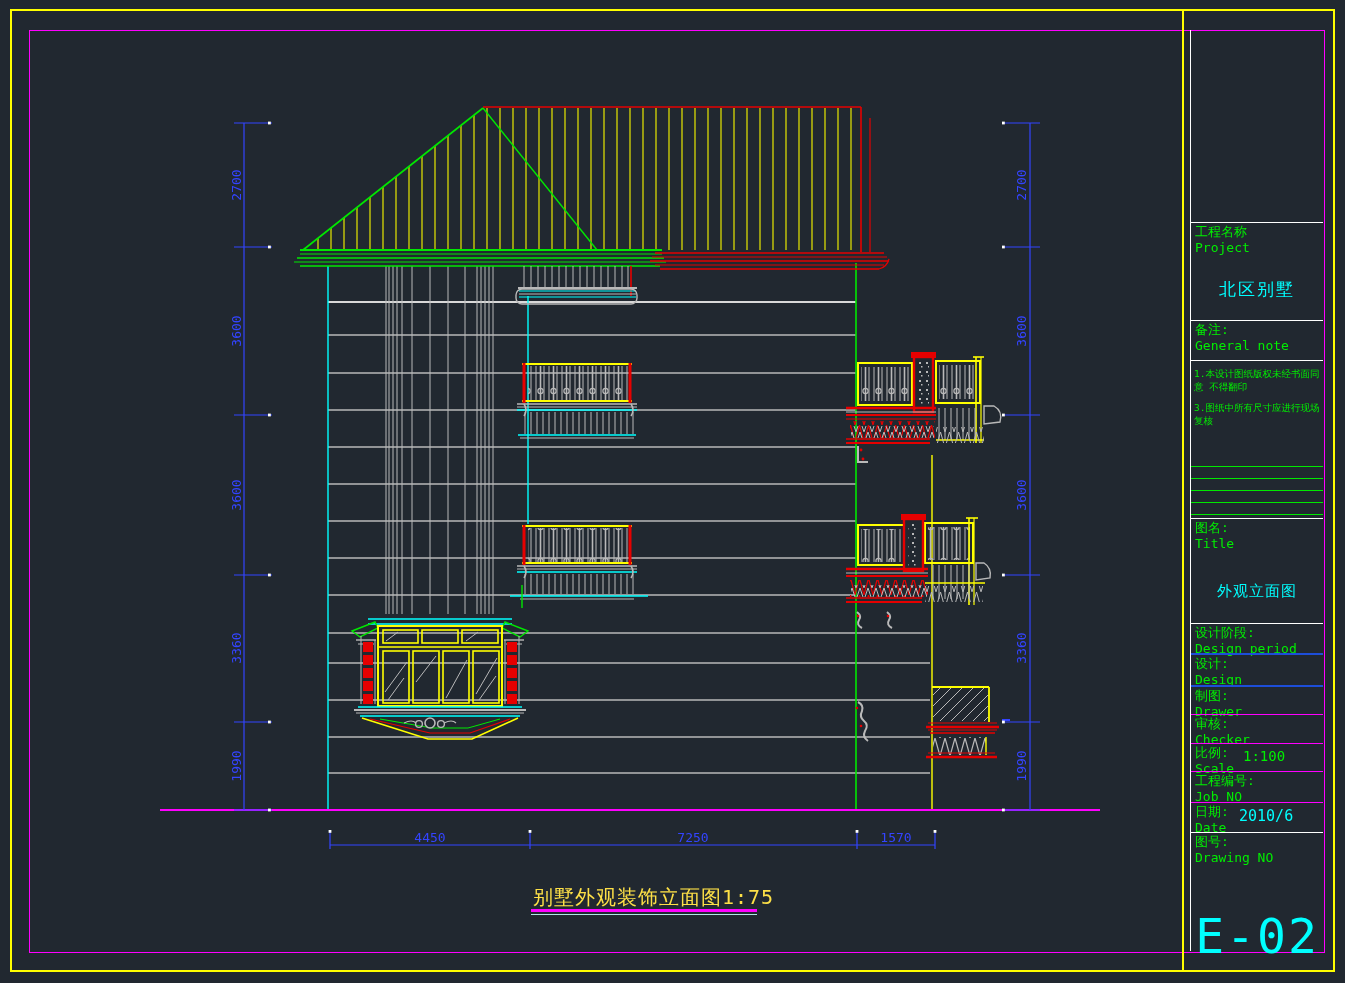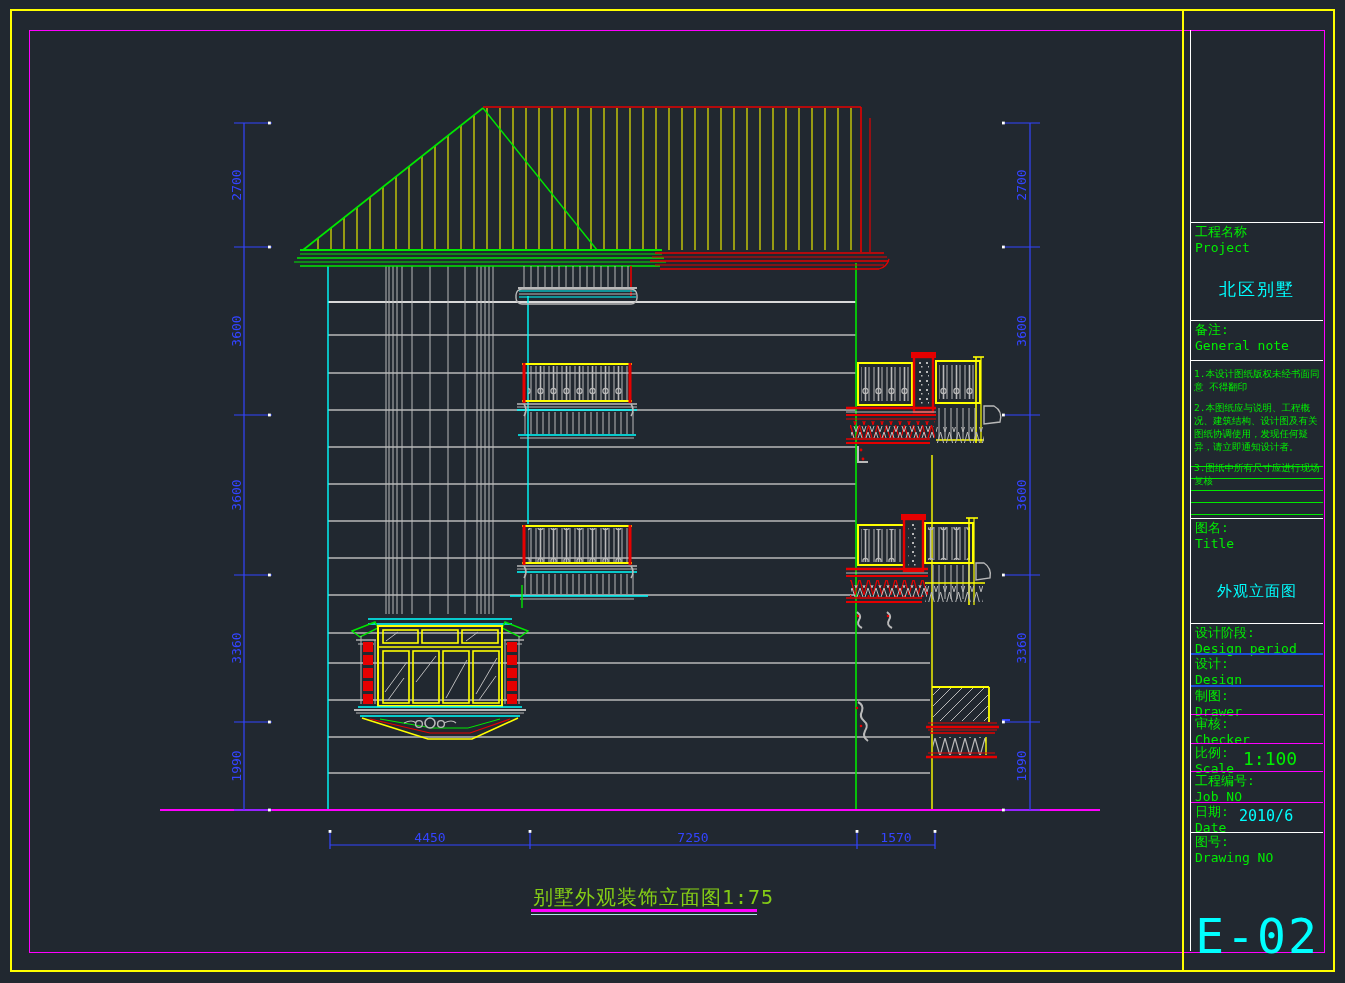--- a/index.html
+++ b/index.html
@@ -15,24 +15,24 @@
   .bt-w{border-top:1px solid #ffffff;} .bt-g{border-top:2px solid #1d4ed8;} .bt-m{border-top:1px solid #ff00ff;}
   .zh{font-size:13px;color:#00ef00;line-height:1.15;}
   .en{font-size:13px;color:#00ef00;line-height:1.2;}
   .cy{color:#00ffff;}
   .val-center{text-align:center;}
   .proj-name{font-size:17px;letter-spacing:2px;margin-top:24px;}
   .title-name{font-size:15px;letter-spacing:1px;margin-top:32px;font-family:Liberation Mono, monospace;}
   .notes{font-size:9.5px;color:#00ef00;line-height:1.4;padding:6px 3px 0 3px;}
   .notes p{margin:0 0 7px 0;}
   .rowline{position:absolute;left:0;width:132px;height:0;border-top:1px solid #00e800;}
-  .scale-val{font-size:18px;position:absolute;left:52px;top:4px;color:#00ef00;}
+  .scale-val{font-size:14px;position:absolute;left:52px;top:4px;color:#00ef00;}
   .date-val{font-size:15px;position:absolute;left:48px;top:4px;}
   .dwgno{font-size:48px;letter-spacing:2px;text-align:center;margin-top:42px;}
-  .caption{left:533px;top:884px;color:#84cc16;font-size:20px;letter-spacing:1px;white-space:nowrap;text-align:center;}
+  .caption{left:533px;top:884px;color:#fde047;font-size:20px;letter-spacing:1px;white-space:nowrap;text-align:center;}
   .cap-under-m{left:531px;top:909px;width:226px;height:3px;background:#ff00ff;}
   .cap-under-c{left:531px;top:914px;width:226px;height:1px;background:#aee6e6;}
 </style>
 </head>
 <body>
 
 <div class="sheet">
 
   <svg class="abs" style="left:0;top:0" width="1345" height="983" viewBox="0 0 1345 983">
     <defs>
@@ -419,21 +419,20 @@
       <div class="zh cy val-center proj-name">北区别墅</div>
     </div>
 
     <div class="cell bt-w" style="top:290px;height:40px;">
       <div class="zh">备注:</div>
       <div class="en">General note</div>
     </div>
 
     <div class="cell bt-w notes" style="top:330px;height:106px;">
       <p>1.本设计图纸版权未经书面同意 不得翻印</p>
-      <p>2.本图纸应与说明、工程概况、建筑结构、设计图及有关图纸协调使用，发现任何疑异，请立即通知设计者。</p>
       <p>3.图纸中所有尺寸应进行现场复核</p>
     </div>
 
     <div class="rowline" style="top:436px;"></div>
     <div class="rowline" style="top:448px;"></div>
     <div class="rowline" style="top:460px;"></div>
     <div class="rowline" style="top:472px;"></div>
     <div class="rowline" style="top:484px;"></div>
 
     <div class="cell bt-w" style="top:488px;height:105px;">

